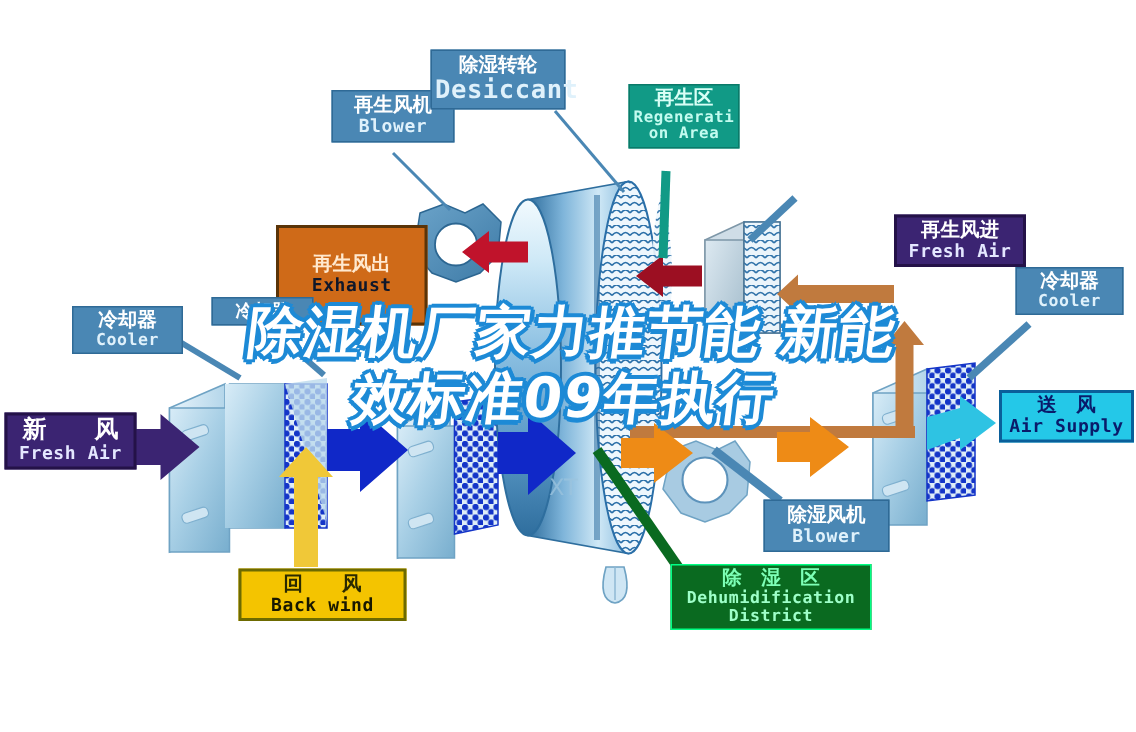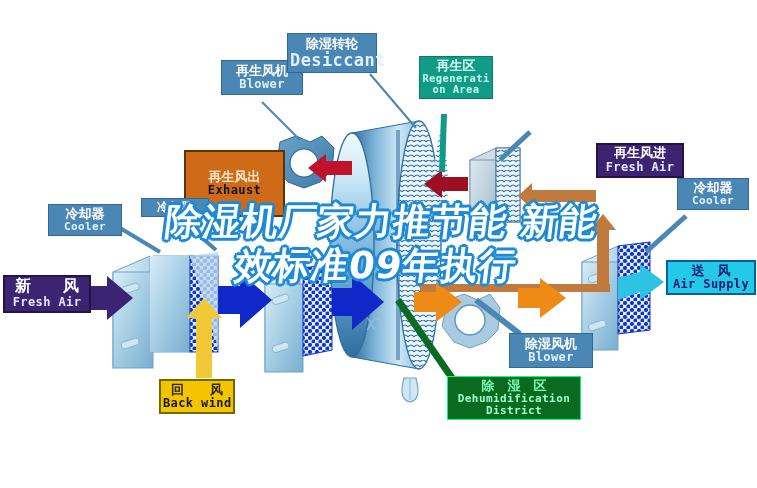--- a/index.html
+++ b/index.html
@@ -281,21 +281,21 @@
   <div class="lbl steel" style="left:48px;top:204px;width:74px;padding:2px 2px;">
     <span class="cn" style="font-size:13px">冷却器</span>
     <span class="en" style="font-size:11px">Cooler</span>
   </div>
 
   <div class="lbl purple" style="left:3px;top:275px;width:88px;padding:2px 2px;">
     <span class="cn" style="font-size:16px">新　　风</span>
     <span class="en" style="font-size:12px">Fresh Air</span>
   </div>
 
-  <div class="lbl yellow" style="left:159px;top:379px;width:76px;padding:2px 2px;">
+  <div class="lbl yellow" style="left:159px;top:379px;width:112px;padding:2px 2px;">
     <span class="cn" style="font-size:13px">回　　风</span>
     <span class="en" style="font-size:12px">Back wind</span>
   </div>
 
   <div class="lbl steel" style="left:509px;top:333px;width:84px;padding:3px 2px;">
     <span class="cn" style="font-size:13px">除湿风机</span>
     <span class="en" style="font-size:12px">Blower</span>
   </div>
 
   <div class="lbl dgreen" style="left:447px;top:376px;width:134px;padding:2px 2px;">

